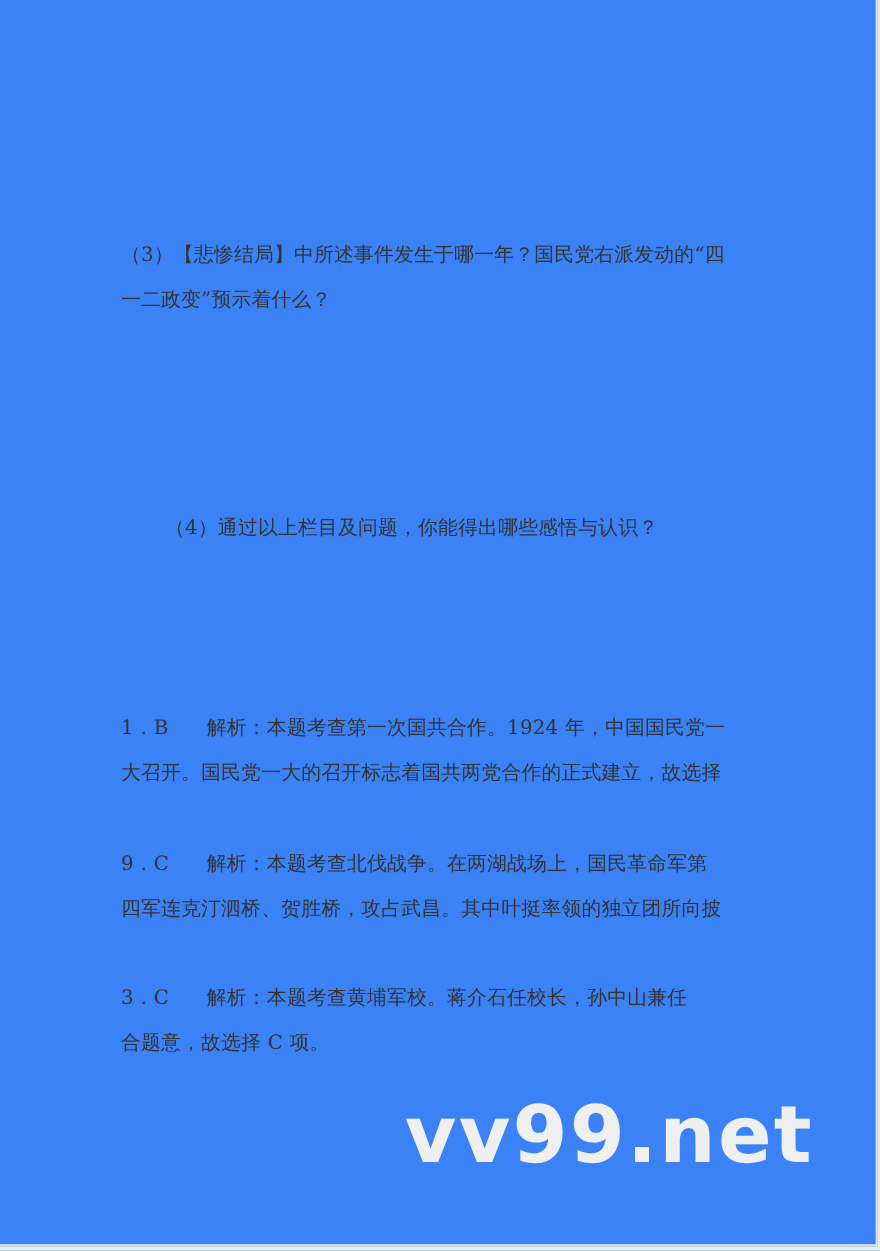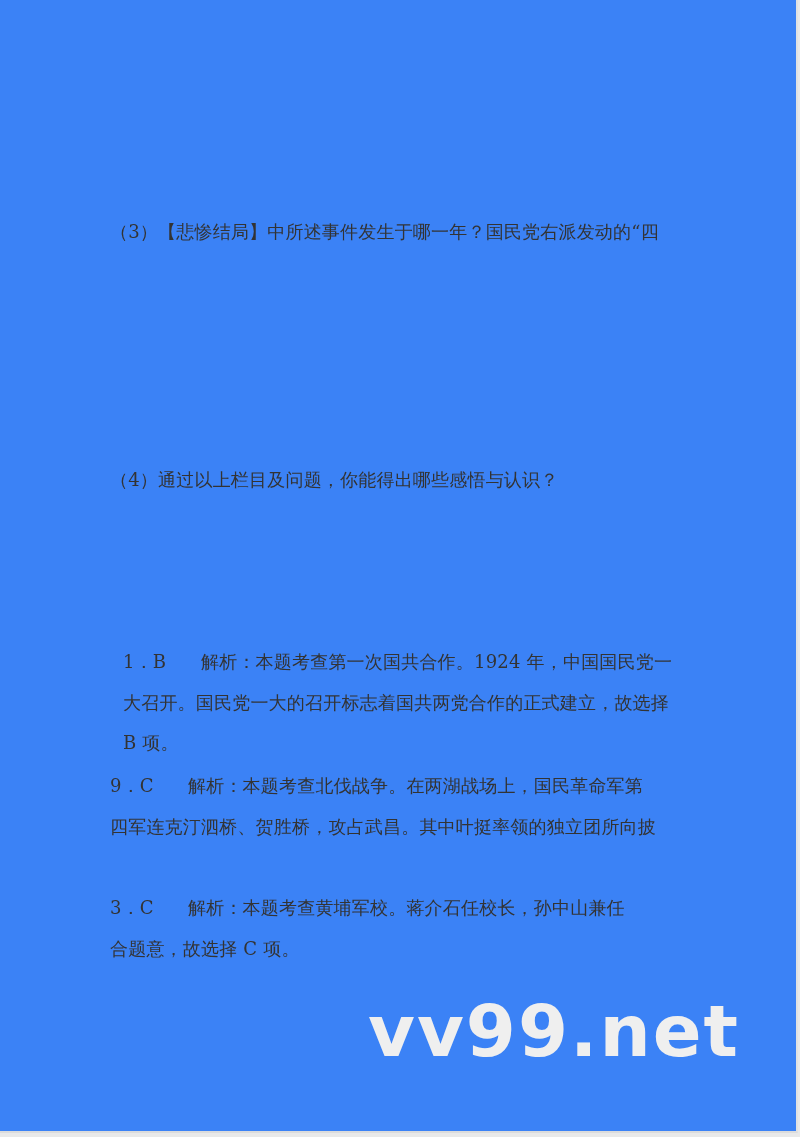--- a/index.html
+++ b/index.html
@@ -17,49 +17,49 @@
       border-right: 2px solid #e2e2e2;
       border-bottom: 2px solid #dcdcdc;
     }
     .block {
       position: absolute; left: 110px; width: 578px;
       font-size: 18px; line-height: 40.5px;
       letter-spacing: 0.2px;
     }
     .line { white-space: nowrap; height: 40.5px; }
     .q3 { top: 212px; }
-    .q4 { top: 460px; }
-    .a1 { top: 642px; margin-left: 13px; }
+    .q4 { top: 460px; margin-left: 40px; }
+    .a1 { top: 642px; }
     .a2 { top: 766px; }
     .a3 { top: 888px; }
     .num { display: inline-block; width: 78px; }
     .watermark {
       position: absolute; left: 368px; top: 995px;
       font-family: "DejaVu Sans", "Liberation Sans", sans-serif;
       font-weight: bold; font-size: 72px; letter-spacing: 2px;
       color: #efefef; line-height: 1; user-select: none;
     }
   </style>
 </head>
 <body>
 
 <div class="page">
 
   <div class="block q3">
     <div class="line">（3）【悲惨结局】中所述事件发生于哪一年？国民党右派发动的“四</div>
+    <div class="line">一二政变”预示着什么？</div>
   </div>
 
   <div class="block q4">
     <div class="line">（4）通过以上栏目及问题，你能得出哪些感悟与认识？</div>
   </div>
 
   <div class="block a1">
     <div class="line"><span class="num">1．B</span><span>解析：本题考查第一次国共合作。1924 年，中国国民党一</span></div>
     <div class="line">大召开。国民党一大的召开标志着国共两党合作的正式建立，故选择</div>
-    <div class="line">B 项。</div>
   </div>
 
   <div class="block a2">
     <div class="line"><span class="num">9．C</span><span>解析：本题考查北伐战争。在两湖战场上，国民革命军第</span></div>
     <div class="line">四军连克汀泗桥、贺胜桥，攻占武昌。其中叶挺率领的独立团所向披</div>
   </div>
 
   <div class="block a3">
     <div class="line"><span class="num">3．C</span><span>解析：本题考查黄埔军校。蒋介石任校长，孙中山兼任</span></div>
     <div class="line">合题意，故选择 C 项。</div>

